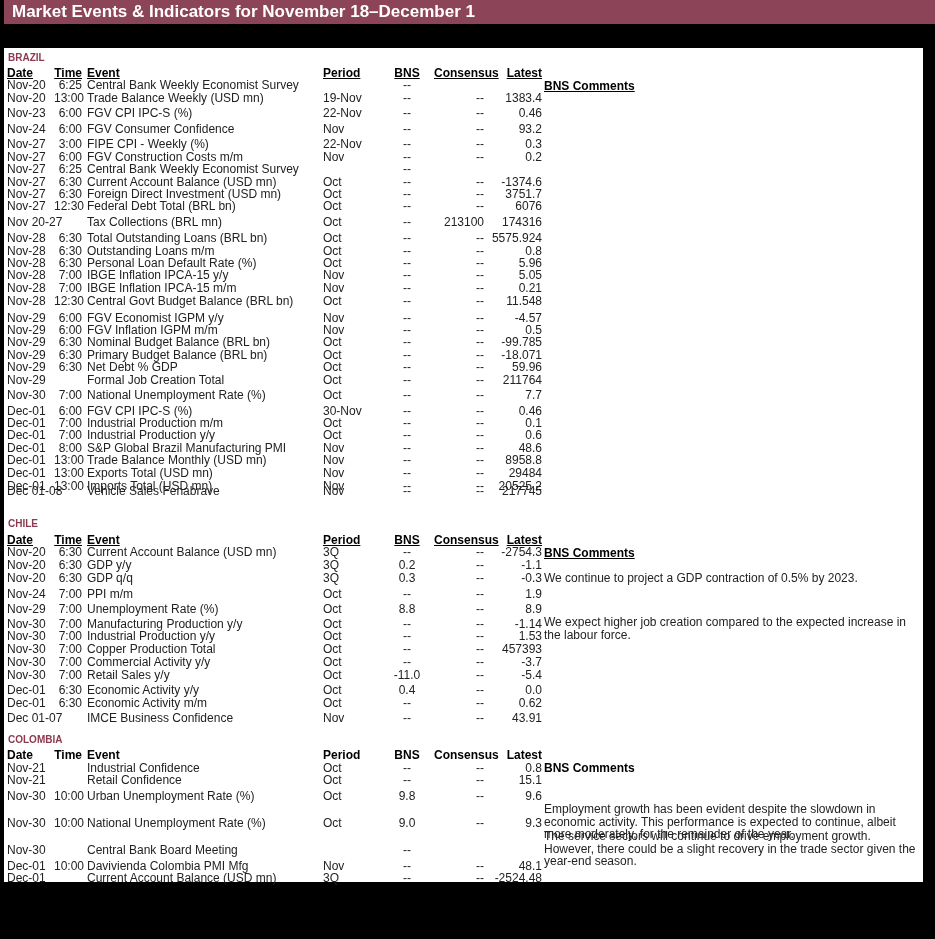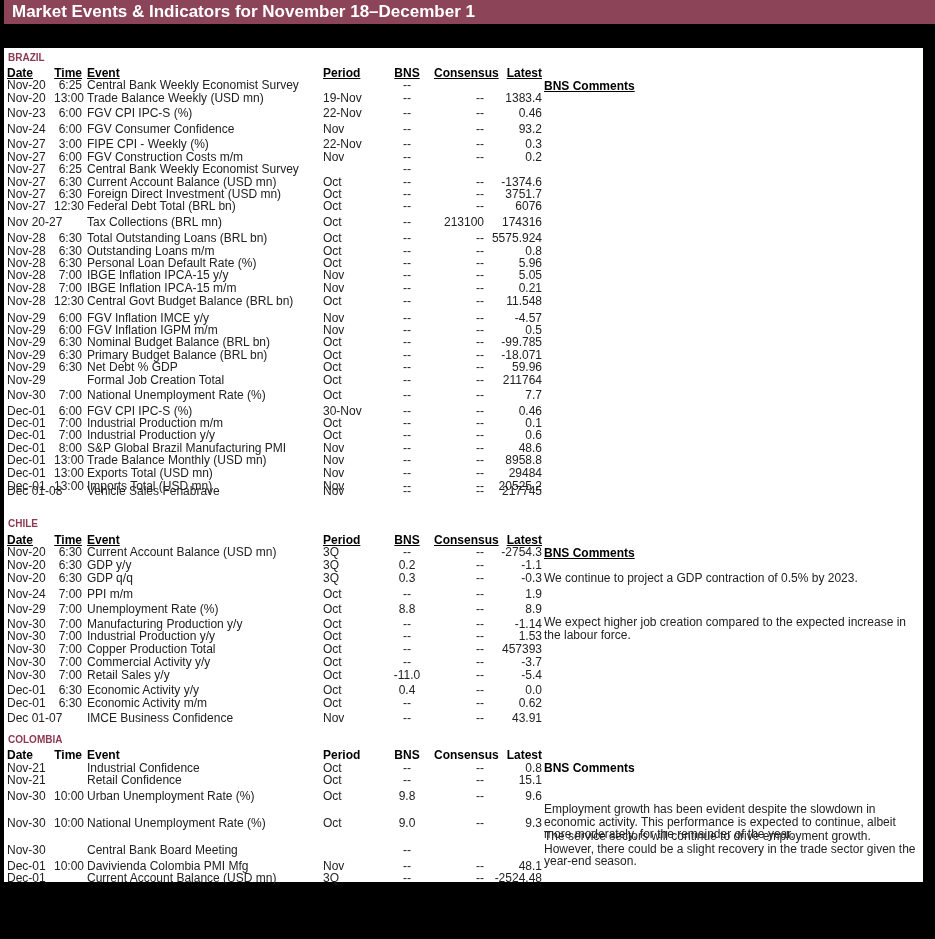--- a/index.html
+++ b/index.html
@@ -217,21 +217,21 @@
       <span class="c-event">Central Govt Budget Balance (BRL bn)</span>
       <span class="c-period">Oct</span>
       <span class="c-bns">--</span>
       <span class="c-cons">--</span>
       <span class="c-latest">11.548</span>
       <span class="c-comm"></span>
     </div>
     <div class="row" style="top: 264px;">
       <span class="c-date">Nov-29</span>
       <span class="c-time">6:00</span>
-      <span class="c-event">FGV Inflation IMCE y/y</span>
+      <span class="c-event">FGV Economist IGPM y/y</span>
       <span class="c-period">Nov</span>
       <span class="c-bns">--</span>
       <span class="c-cons">--</span>
       <span class="c-latest">-4.57</span>
       <span class="c-comm"></span>
     </div>
     <div class="row" style="top: 276px;">
       <span class="c-date">Nov-29</span>
       <span class="c-time">6:00</span>
       <span class="c-event">FGV Inflation IGPM m/m</span>

